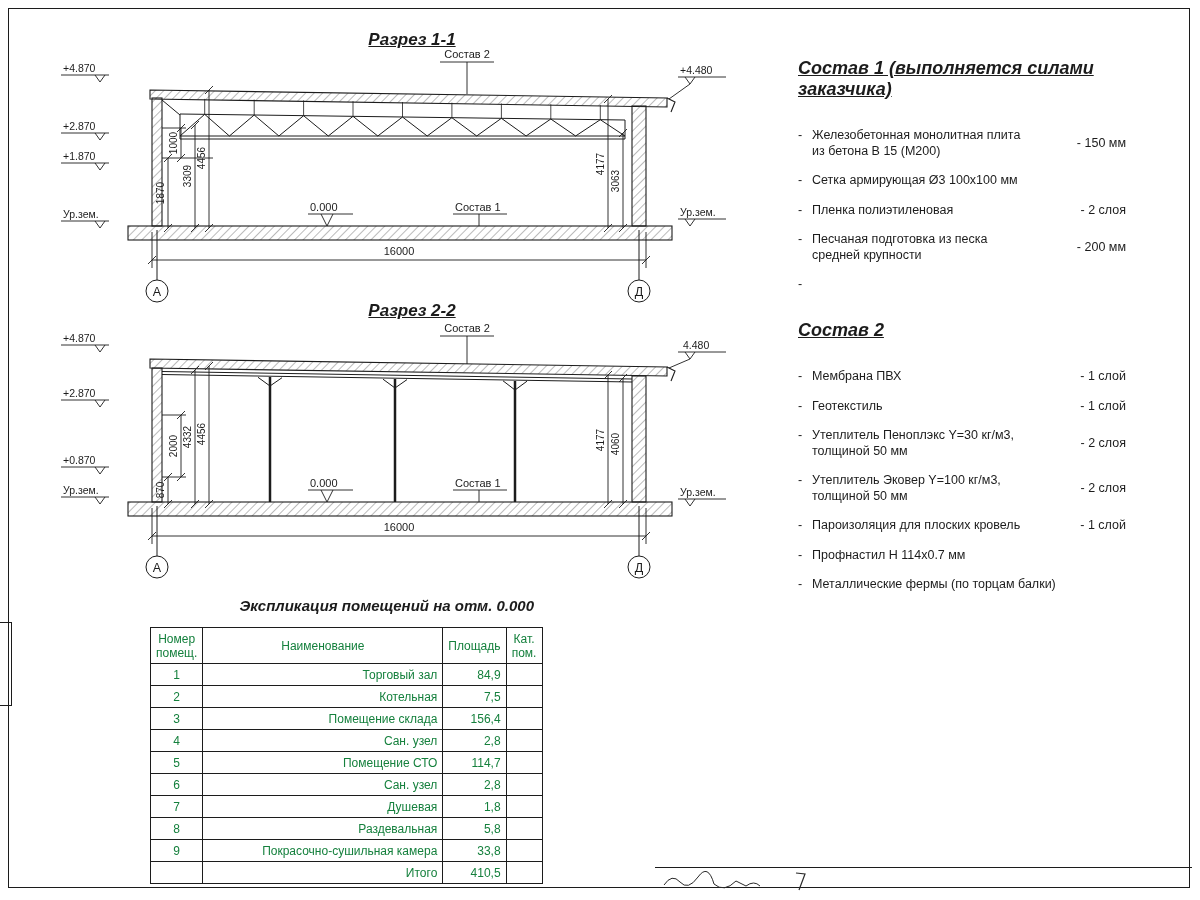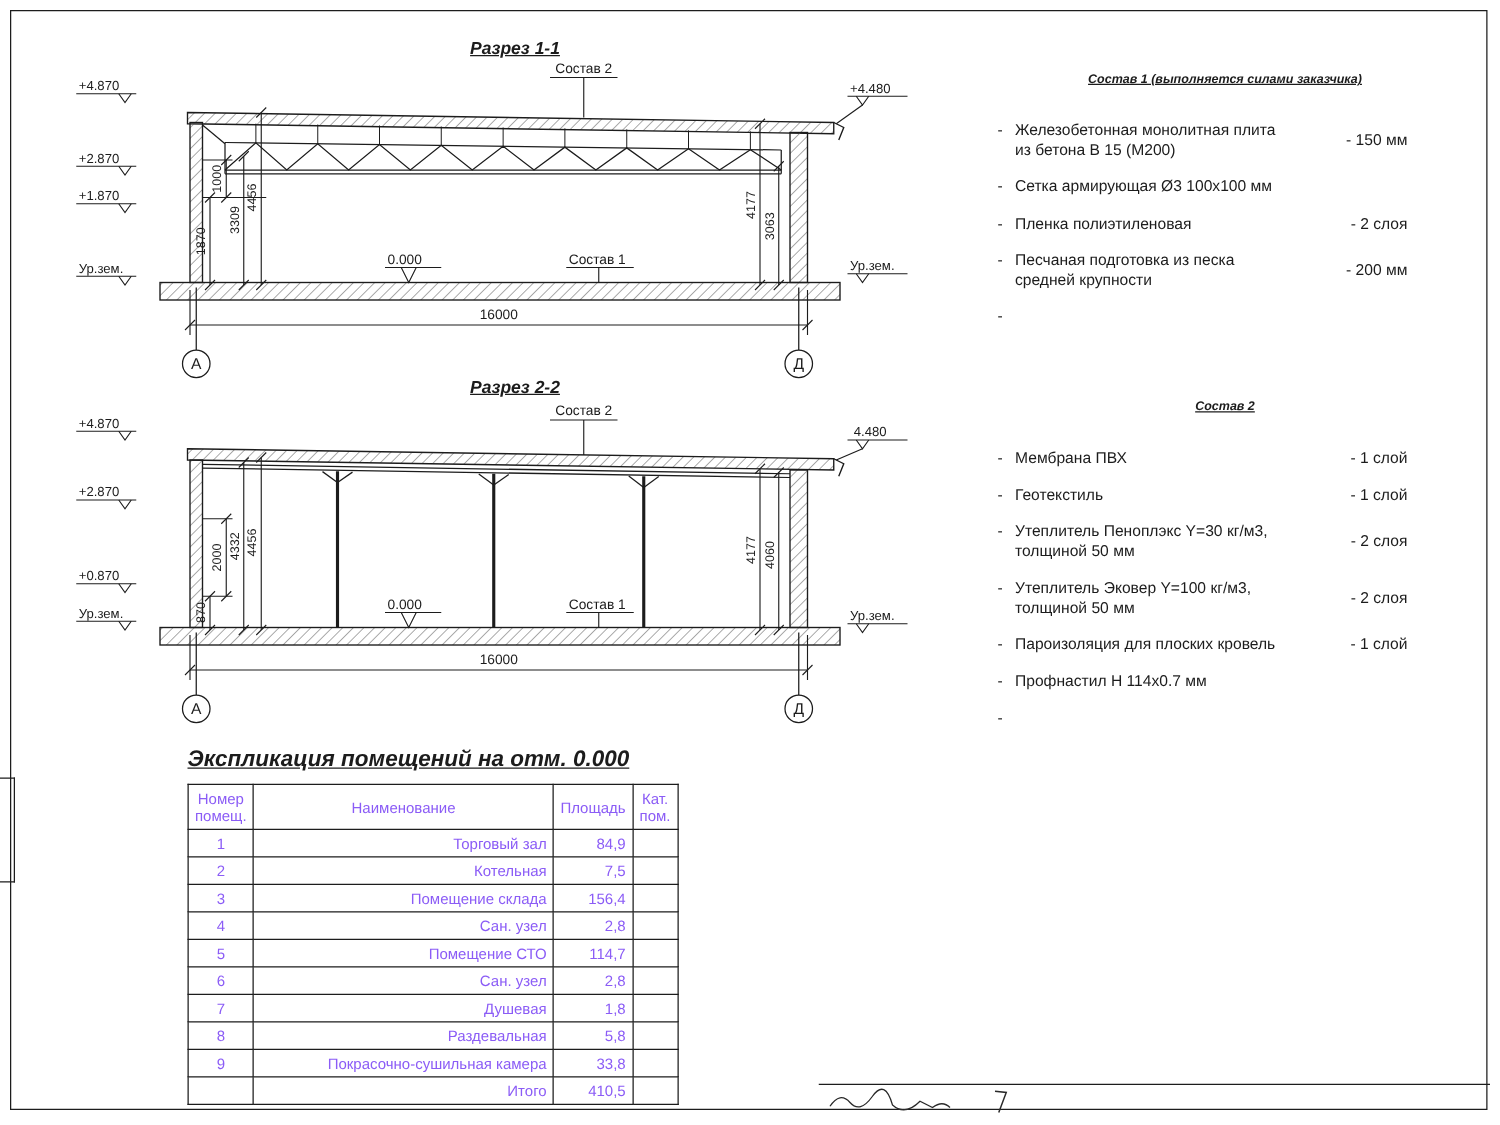--- a/index.html
+++ b/index.html
@@ -3,41 +3,41 @@
 <meta charset="utf-8">
 <style>
   html,body{margin:0;padding:0;background:#e8e8e8;}
   .sheet{position:relative;width:1200px;height:900px;background:#ffffff;
          font-family:"Liberation Sans",sans-serif;color:#1c1c1c;overflow:hidden;}
   .frame{position:absolute;left:8px;top:8px;width:1182px;height:880px;
          border:1.6px solid #1c1c1c;box-sizing:border-box;}
   .bind-mark{position:absolute;left:0;top:622px;width:12px;height:84px;box-sizing:border-box;
          border-top:1.5px solid #1c1c1c;border-bottom:1.5px solid #1c1c1c;border-right:1.5px solid #1c1c1c;}
   .sec-title{position:absolute;width:220px;text-align:center;font-weight:bold;font-style:italic;
-         text-decoration:underline;font-size:14px;}
+         text-decoration:underline;font-size:17px;}
   .sec1-title{left:302px;top:30px;}
   .sec2-title{left:302px;top:301px;}
   .sec-svg{position:absolute;}
   svg text{font-family:"Liberation Sans",sans-serif;fill:#1c1c1c;}
   .t10{font-size:10px;}
   .t105{font-size:10.5px;}
   .t11{font-size:11px;}
   .tax{font-size:12.5px;}
   .sostav-block{position:absolute;left:798px;width:364px;}
   .sostav1{top:58px;}
   .sostav2{top:320px;}
-  .block-title{text-align:center;font-weight:bold;font-style:italic;text-decoration:underline;
-         font-size:10px;margin-bottom:28px;}
+  .block-title{font-weight:bold;font-style:italic;text-decoration:underline;
+         font-size:18px;margin-bottom:28px;}
   .item{display:flex;align-items:center;margin-bottom:14px;font-size:12.5px;line-height:15.5px;}
   .bullet{flex:none;width:14px;align-self:flex-start;}
   .item-text{flex:1;white-space:pre-line;}
   .item-value{flex:none;padding-right:36px;white-space:nowrap;text-align:center;}
-  .table-title{position:absolute;left:150px;top:597px;width:384px;text-align:left;
-         font-weight:bold;font-style:italic;text-decoration:underline;font-size:18px;}
-  table.rooms{position:absolute;left:150px;top:627px;border-collapse:collapse;font-size:12px;color:#8b5cf6;}
+  .table-title{position:absolute;left:150px;top:597px;width:384px;text-align:right;
+         font-weight:bold;font-style:italic;font-size:15px;}
+  table.rooms{position:absolute;left:150px;top:627px;border-collapse:collapse;font-size:12px;color:#15803d;}
   table.rooms th,table.rooms td{border:1.3px solid #1c1c1c;padding:0 5px;box-sizing:border-box;}
   table.rooms th{font-weight:normal;text-align:center;white-space:pre-line;line-height:14px;height:36px;}
   table.rooms td{height:22px;}
   td.c-num{text-align:center;}
   td.c-name{text-align:right;}
   td.c-area{text-align:right;}
   .tb-line{position:absolute;left:655px;top:867px;width:537px;border-top:1.5px solid #1c1c1c;}
   .scribble{position:absolute;left:658px;top:869px;}
 </style>
 </head>
@@ -392,20 +392,21 @@
       <span class="item-text">Пароизоляция для плоских кровель</span>
       <span class="item-value">- 1 слой</span>
     </div>
     <div class="item">
       <span class="bullet">-</span>
       <span class="item-text">Профнастил Н 114х0.7 мм</span>
       <span class="item-value"></span>
     </div>
     <div class="item">
       <span class="bullet">-</span>
+      <span class="item-text">Металлические фермы (по торцам балки)</span>
       <span class="item-value"></span>
     </div>
   </div>
 
   <div class="table-title">Экспликация помещений на отм. 0.000</div>
 
   <table class="rooms">
     <colgroup>
       <col style="width:46px">
         <col style="width:240px">

